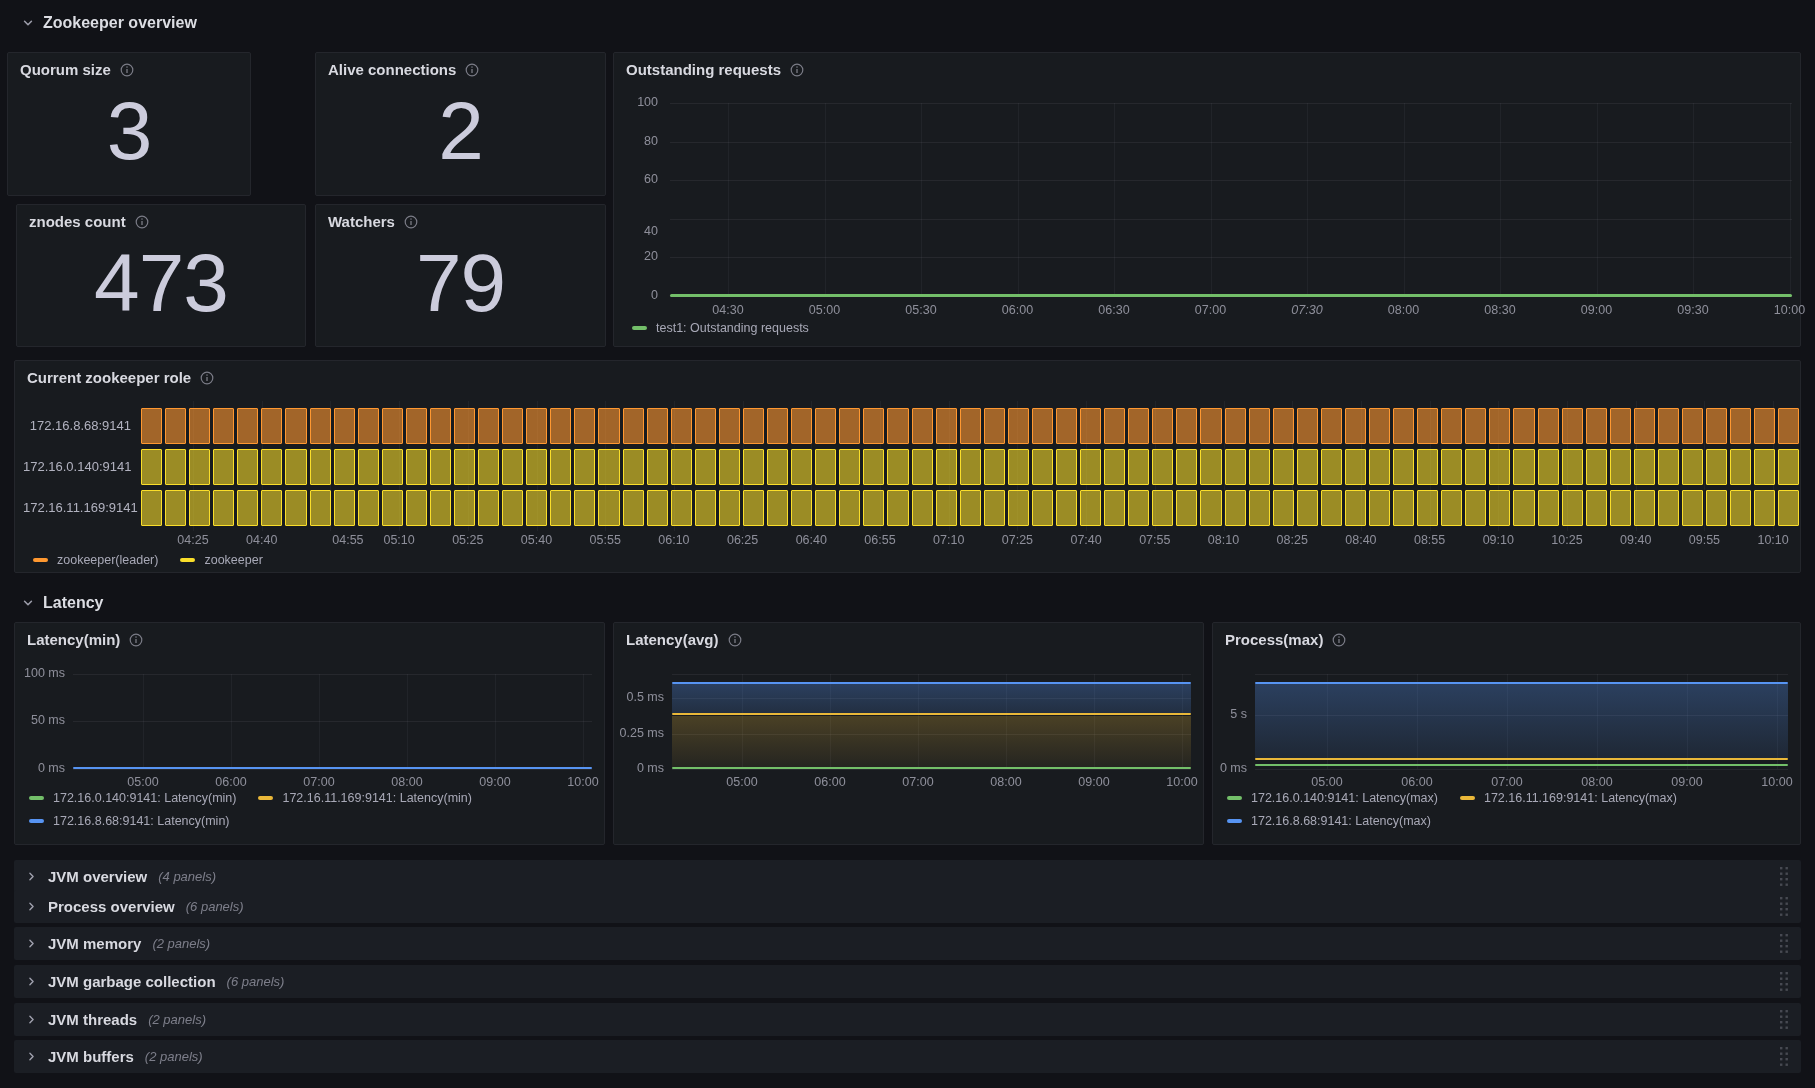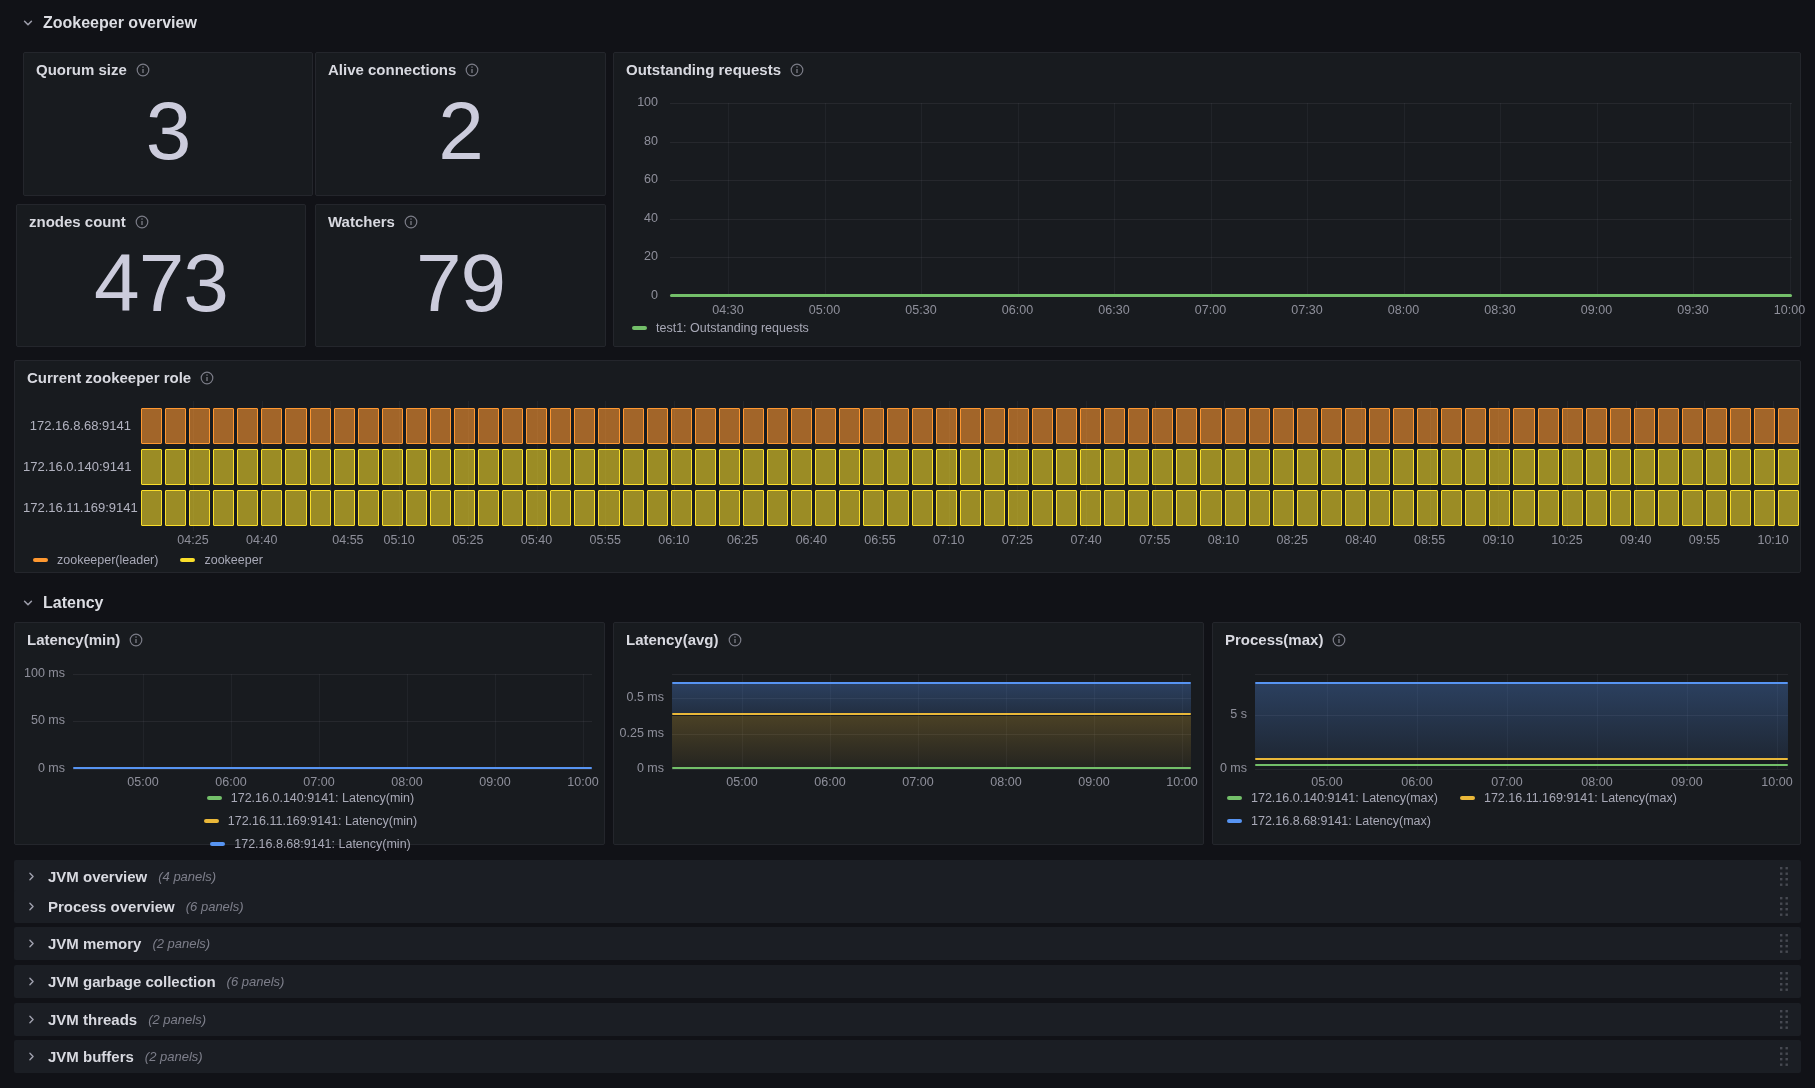--- a/index.html
+++ b/index.html
@@ -41,21 +41,21 @@
 
 <div class="sec" style="left:22px;top:14px;">
   <span class="chev">
     <svg width="12" height="12" viewBox="0 0 14 14">
         <path d="M3 5l4 4 4-4" fill="none" stroke="currentColor" stroke-width="1.8" stroke-linecap="round" stroke-linejoin="round"></path>
       </svg>
   </span>
   <span>Zookeeper overview</span>
 </div>
 
-<div class="panel" style="left:23px;top:52px;width:290px;height:144px;">
+<div class="panel" style="left:7px;top:52px;width:244px;height:144px;">
   <div class="ptitle">
     <span>Quorum size</span>
     <span class="iicon">
       <svg width="14" height="14" viewBox="0 0 14 14">
           <circle cx="7" cy="7" r="5.8" fill="none" stroke="currentColor" stroke-width="1.2"></circle>
           <rect x="6.35" y="6" width="1.3" height="4" fill="currentColor"></rect>
           <rect x="6.35" y="3.4" width="1.3" height="1.3" fill="currentColor"></rect>
         </svg>
     </span>
   </div>
@@ -111,21 +111,21 @@
       <svg width="14" height="14" viewBox="0 0 14 14">
           <circle cx="7" cy="7" r="5.8" fill="none" stroke="currentColor" stroke-width="1.2"></circle>
           <rect x="6.35" y="6" width="1.3" height="4" fill="currentColor"></rect>
           <rect x="6.35" y="3.4" width="1.3" height="1.3" fill="currentColor"></rect>
         </svg>
     </span>
   </div>
   <span class="ylab" style="left:4px;width:40px;top:42px;">100</span>
   <span class="ylab" style="left:4px;width:40px;top:81px;">80</span>
   <span class="ylab" style="left:4px;width:40px;top:119px;">60</span>
-  <span class="ylab" style="left:4px;width:40px;top:158px;">40</span>
+  <span class="ylab" style="left:4px;width:40px;top:171px;">40</span>
   <span class="ylab" style="left:4px;width:40px;top:196px;">20</span>
   <span class="ylab" style="left:4px;width:40px;top:235px;">0</span>
   <div class="grid" style="left:56px;right:8px;top:50px;height:193px;">
     <i class="hl" style="top:0;"></i>
       <i class="hl" style="top:38.6px;"></i>
       <i class="hl" style="top:77.2px;"></i>
     <i class="hl" style="top:115.8px;"></i>
       <i class="hl" style="top:154.4px;"></i>
       <i class="hl" style="top:193px;"></i>
   <i class="vl" style="left: 58px;"></i>
@@ -142,21 +142,21 @@
       <i class="vl" style="left: 1119.5px;"></i>
     </div>
   <div class="sline" style="left:56px;right:8px;top:241px;background:#73BF69;"></div>
   <div class="xticks" style="left:56px;right:8px;top:250px;">
       <span class="xt" style="left: 58px;">04:30</span>
       <span class="xt" style="left: 154.5px;">05:00</span>
       <span class="xt" style="left: 251px;">05:30</span>
       <span class="xt" style="left: 347.5px;">06:00</span>
       <span class="xt" style="left: 444px;">06:30</span>
       <span class="xt" style="left: 540.5px;">07:00</span>
-      <span class="xt" style="left: 637px;">07:30</span>
+      <span class="xt" style="left: 637px; font-style: italic;">07:30</span>
       <span class="xt" style="left: 733.5px;">08:00</span>
       <span class="xt" style="left: 830px;">08:30</span>
       <span class="xt" style="left: 926.5px;">09:00</span>
       <span class="xt" style="left: 1023px;">09:30</span>
       <span class="xt" style="left: 1119.5px;">10:00</span>
     </div>
   <div class="plegend" style="left:18px;top:268px;right:12px;">
 
   <span class="leg">
         <i class="dash" style="background: rgb(115, 191, 105);"></i>
@@ -493,21 +493,21 @@
     </div>
   <div class="sline" style="left:58px;right:12px;top:143.5px;background:#5794F2;"></div>
   <div class="xticks" style="left:58px;right:12px;top:152px;">
       <span class="xt" style="left: 70px;">05:00</span>
       <span class="xt" style="left: 158px;">06:00</span>
       <span class="xt" style="left: 246px;">07:00</span>
       <span class="xt" style="left: 334px;">08:00</span>
       <span class="xt" style="left: 422px;">09:00</span>
       <span class="xt" style="left: 510px;">10:00</span>
     </div>
-  <div class="plegend" style="left:14px;top:168px;right:12px;flex-direction:column;">
+  <div class="plegend" style="left:14px;top:168px;right:12px;">
 
   <span class="leg">
         <i class="dash" style="background: rgb(115, 191, 105);"></i>
         <span>172.16.0.140:9141: Latency(min)</span>
       </span>
       <span class="leg">
         <i class="dash" style="background: rgb(234, 184, 57);"></i>
         <span>172.16.11.169:9141: Latency(min)</span>
       </span>
       <span class="leg">

